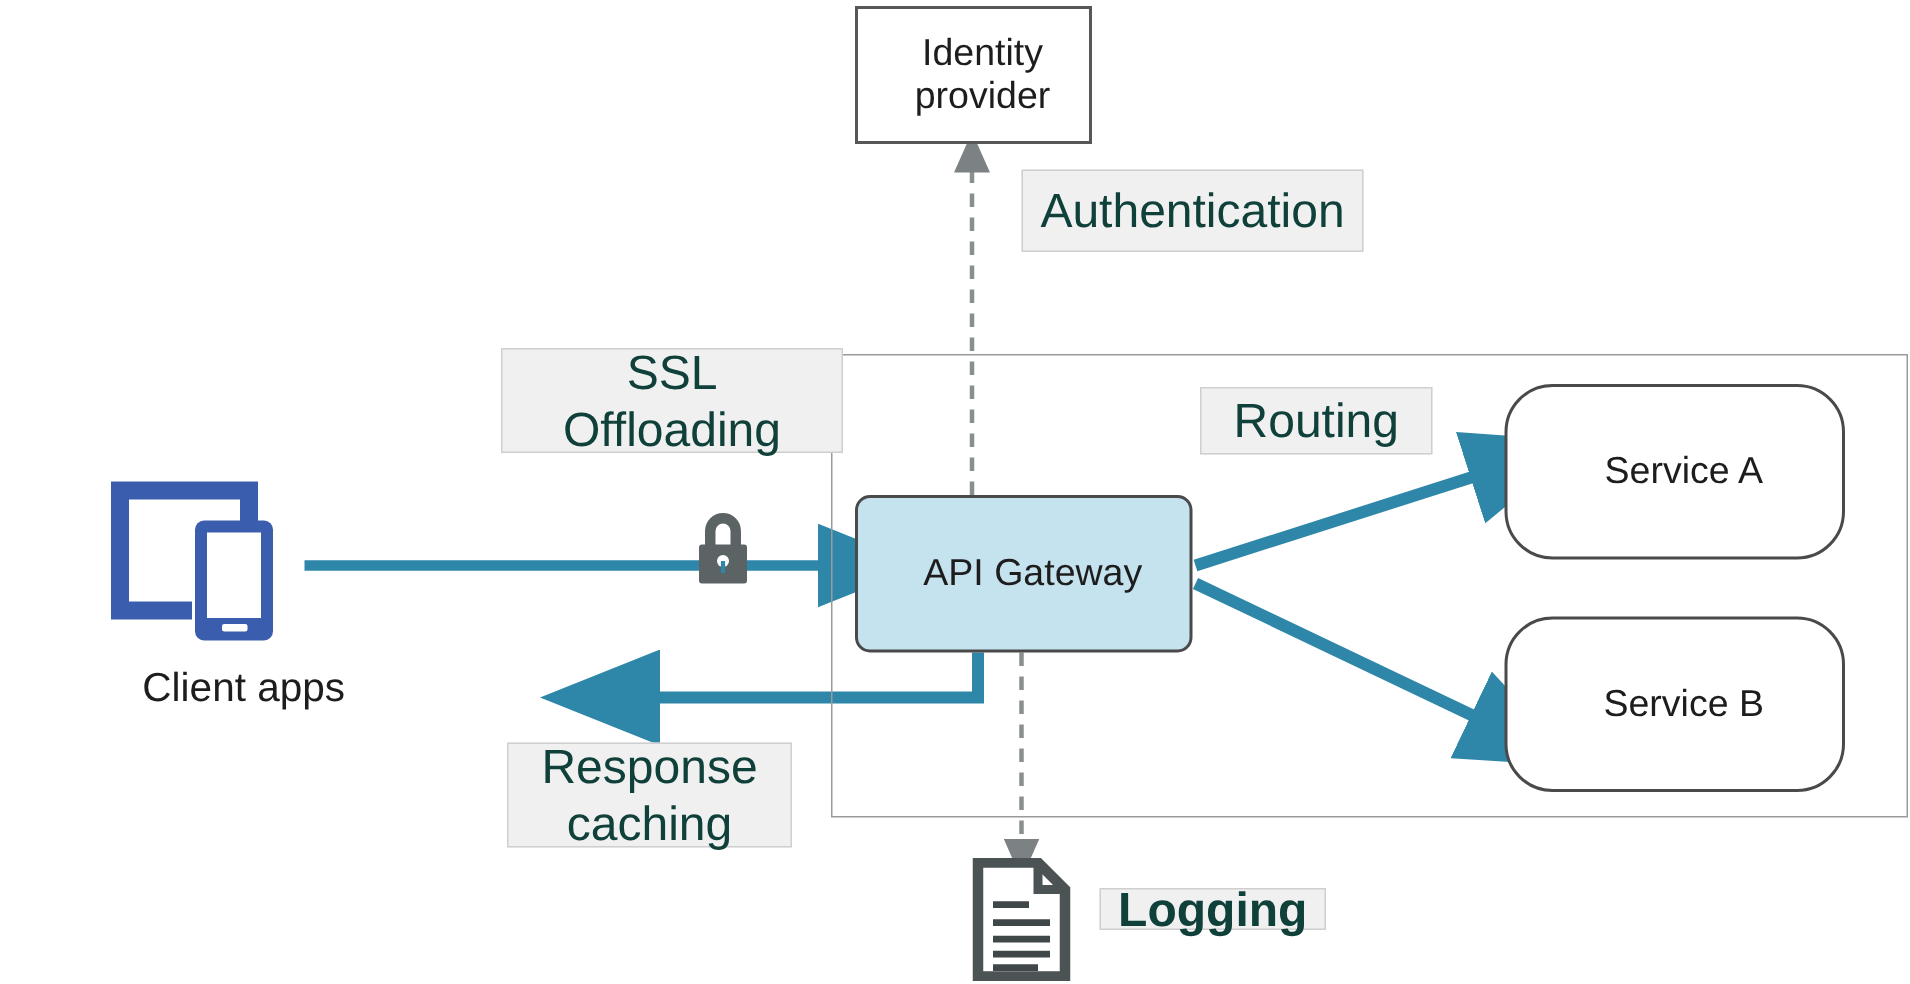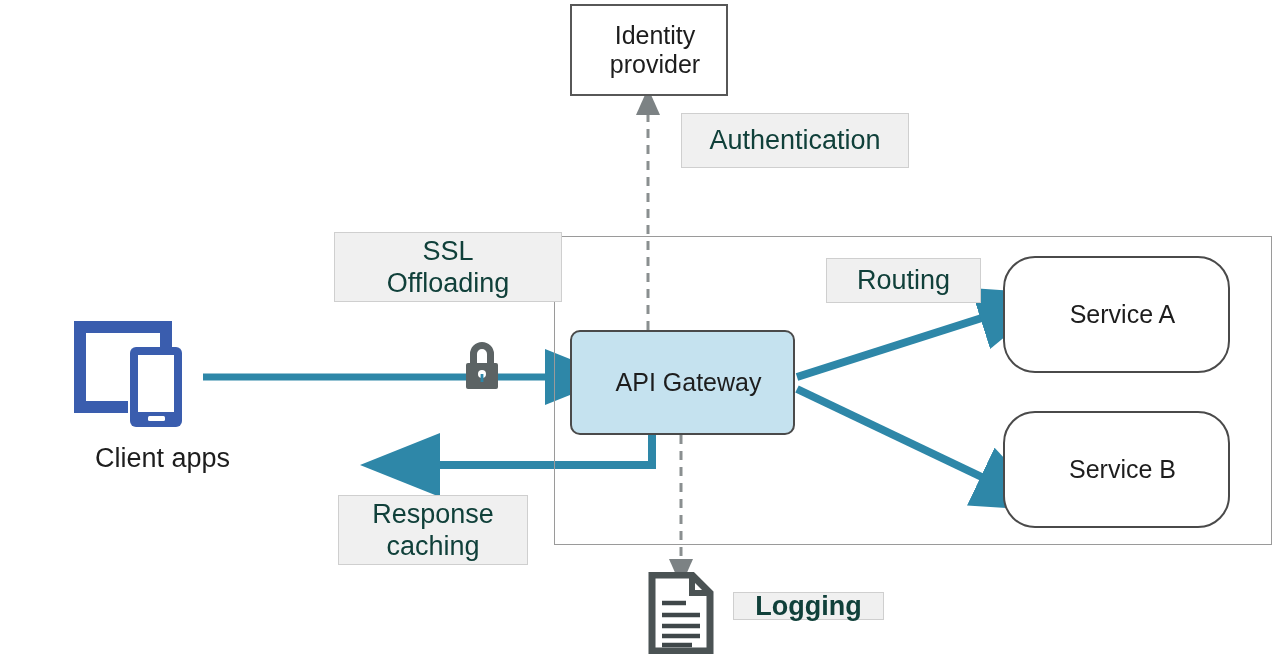--- a/index.html
+++ b/index.html
@@ -95,42 +95,41 @@
   .callout {
     position: absolute;
     box-sizing: border-box;
     display: flex;
     align-items: center;
     justify-content: center;
     text-align: center;
     background: #f0f0f0;
     border: 1px solid #cfcfcf;
     color: #10403a;
-    font-size: 27px;
+    font-size: 32px;
     line-height: 1.2;
   }
   #callout-authentication {
     left: 681px;
     top: 113px;
     width: 228px;
     height: 55px;
   }
   #callout-ssl {
     left: 318px;
     top: 232px;
     width: 228px;
     height: 70px;
     margin-left: 16px;
   }
   #callout-routing {
     left: 800px;
     top: 258px;
     width: 155px;
     height: 45px;
-    margin-left: 26px;
   }
   #callout-response-caching {
     left: 338px;
     top: 495px;
     width: 190px;
     height: 70px;
   }
   #callout-logging {
     left: 733px;
     top: 592px;

